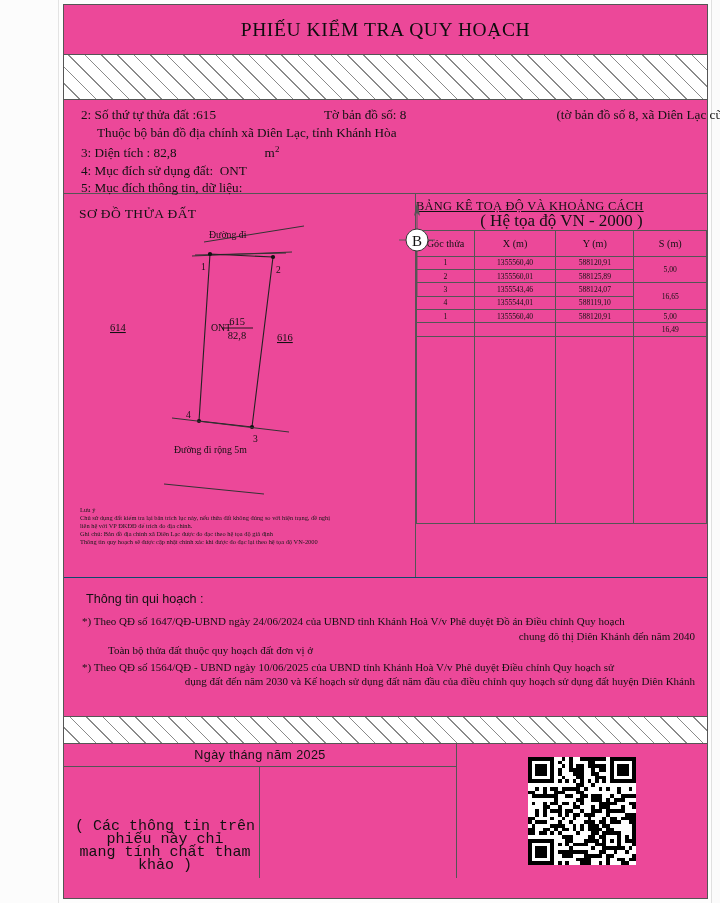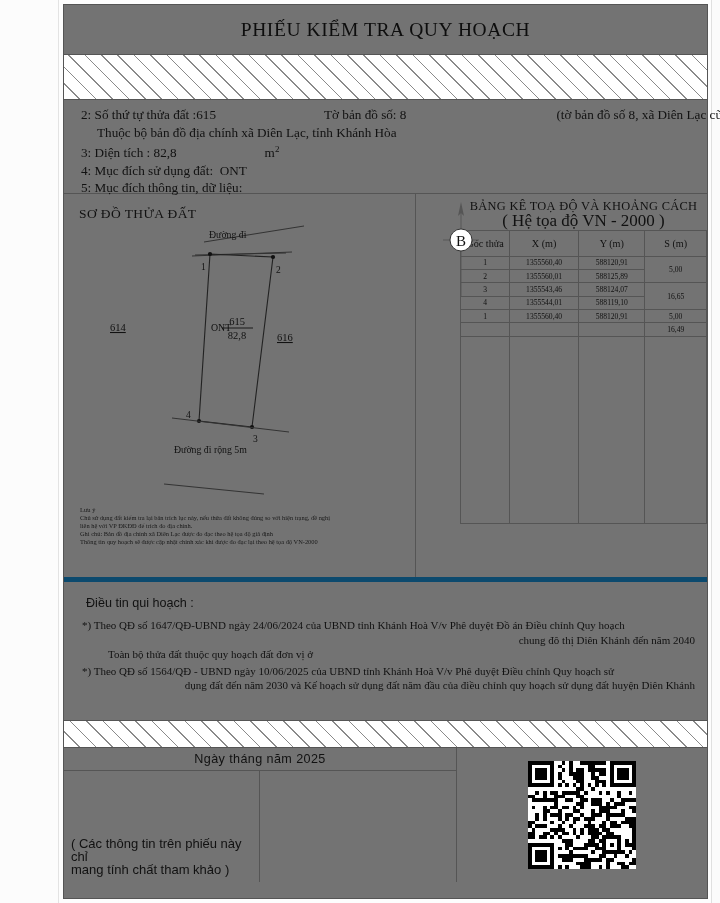--- a/index.html
+++ b/index.html
@@ -35,21 +35,21 @@
     background: #fbfbfb;
     border-left: 1px solid #e0e0e0;
   }
 
   
   #doc {
     position: absolute;
     left: 63px; top: 4px;
     width: 645px; height: 895px;
     border: 1px solid #555;
-    background: #737373;
+    background: #ec4899;
     box-sizing: border-box;
   }
 
   
   .title-band {
     height: 49px;
     border-bottom: 1px solid #555;
     display: flex;
     align-items: center;
     justify-content: center;
@@ -95,22 +95,21 @@
   .tab-c { display: inline-block; width: 88px; }
   .sup {
     font-size: 9px;
     vertical-align: super;
   }
 
   
   .mid-row {
     display: flex;
     height: 383px;
-    border-bottom: 5px solid #0c4a6e;
-    gap: 44px;
+    border-bottom: 1px solid #0c4a6e;
   }
   .diagram-col {
     width: 352px;
     position: relative;
     border-right: 1px solid #555;
     box-sizing: border-box;
   }
   .table-col {
     flex: 1;
     position: relative;
@@ -141,25 +140,26 @@
 
   
   .compass {
     position: absolute;
     left: -21px; top: 6px;
     width: 44px; height: 104px;
   }
 
   
   .tbl-title {
-    text-align: center;
+    text-align: left;
     font-size: 12.4px;
     letter-spacing: 0.3px;
     padding-top: 5px;
     line-height: 14.5px;
+    text-decoration: underline;
   }
   .tbl-sub {
     text-align: center;
     font-size: 17px;
     line-height: 14px;
   }
   table.coord {
     width: 100%;
     border-collapse: collapse;
     margin-top: 2px;
@@ -235,23 +235,24 @@
   .foot-cell-a {
     width: 196px;
     border-right: 1px solid #555;
     box-sizing: border-box;
     position: relative;
   }
   .foot-cell-b { flex: 1; }
   .disclaimer {
     position: absolute;
     left: 7px; bottom: 6px;
-    font-family: Liberation Sans, sans-serif;
-    font-size: 13px;
+    font-family: Liberation Mono, monospace;
+    font-size: 15px;
     line-height: 13px;
+    text-align: center;
   }
   .foot-right {
     flex: 1;
     position: relative;
   }
   .qr-wrap {
     position: absolute;
     left: 50%;
     top: 50%;
     transform: translate(-50%, -50%);
@@ -407,21 +408,21 @@
               <td></td>
               <td></td>
               <td></td>
             </tr>
           </tbody>
         </table>
       </div>
     </div>
 
     <div class="plan-block">
-      <div class="plan-heading">Điều tin qui hoạch :</div>
+      <div class="plan-heading">Thông tin qui hoạch :</div>
       <div class="plan-item">
         <span>*) Theo QĐ số 1647/QĐ-UBND ngày 24/06/2024 của UBND tỉnh Khánh Hoà V/v Phê duyệt Đồ án Điều chỉnh Quy hoạch</span>
         <span class="cont">chung đô thị Diên Khánh đến năm 2040</span>
         <span class="sub">Toàn bộ thửa đất thuộc quy hoạch đất đơn vị ở</span>
       </div>
       <div class="plan-item">
         <span>*) Theo QĐ số 1564/QĐ - UBND ngày 10/06/2025 của UBND tỉnh Khánh Hoà V/v Phê duyệt Điều chỉnh Quy hoạch sử</span>
         <span class="cont">dụng đất đến năm 2030 và Kế hoạch sử dụng đất năm đầu của điều chỉnh quy hoạch sử dụng đất huyện Diên Khánh</span>
       </div>
     </div>

